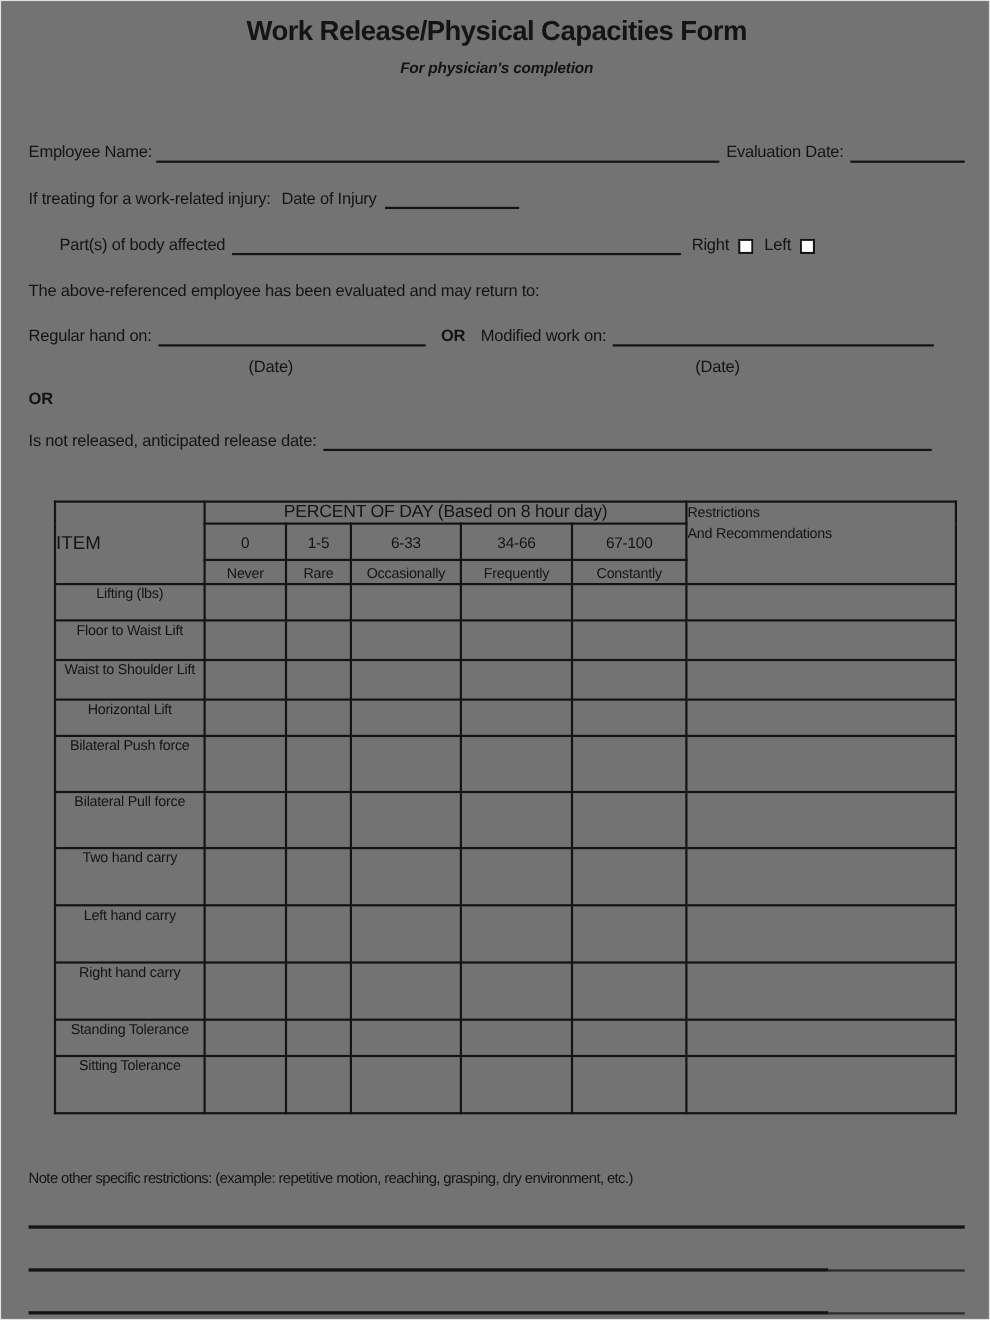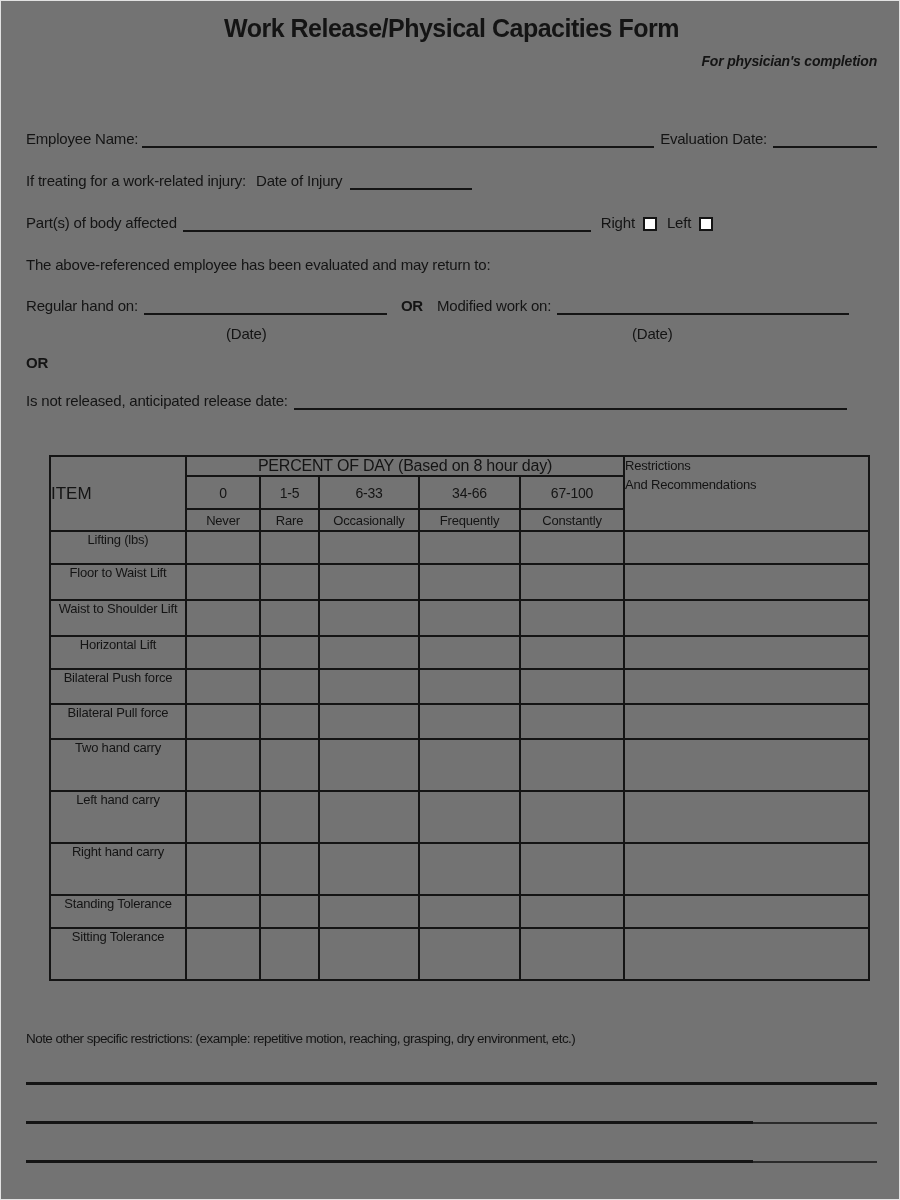--- a/index.html
+++ b/index.html
@@ -9,29 +9,29 @@
     width:900px; height:1200px;
     background:#737373;
     border:1px solid #e2e2e2;
     font-family:"Liberation Sans", sans-serif;
     color:#141414;
     letter-spacing:-0.2px;
     overflow:hidden;
   }
   .content { padding:0 22px 0 25px; }
   .title { text-align:center; font-size:25px; font-weight:bold; padding-top:13px; letter-spacing:-0.5px; }
-  .subtitle { text-align:right; font-size:14px; font-weight:bold; font-style:italic; margin-top:10px; }
+  .subtitle { text-align:center; font-size:14px; font-weight:bold; font-style:italic; margin-top:10px; }
 
   .frow { display:flex; align-items:flex-end; font-size:15px; line-height:19px; white-space:nowrap; }
   .u { border-bottom:2px solid #141414; height:15px; display:inline-block; }
   .grow { flex:1; }
 
   .row-1 { margin-top:60px; }
   .row-2 { margin-top:23px; }
-  .row-3 { margin-top:23px; }
+  .row-3 { margin-top:23px;margin-left:28px; }
   .row-4 { margin-top:23px; }
   .row-5 { margin-top:22px; }
   .date-row { position:relative; height:19px; margin-top:10px; font-size:15px; }
   .date-row .dcap1 { position:absolute; left:200px; }
   .date-row .dcap2 { position:absolute; left:606px; }
   .or-row { margin-top:10px; font-size:15px; font-weight:bold; }
   .row-6 { margin-top:20px; }
 
   .bold { font-weight:bold; }
   .gap4 { margin-left:4px; } .gap6 { margin-left:6px; } .gap8 { margin-left:8px; }
@@ -53,21 +53,21 @@
     border:2px solid #141414;
     font-weight:normal;
     padding:0;
   }
   .item-h { font-size:17px; text-align:left; vertical-align:middle; letter-spacing:0; }
   .pct-h  { font-size:16px; text-align:center; vertical-align:middle; height:18px; }
   .restr-h{ font-size:13px; text-align:left; vertical-align:top; padding-top:3px; line-height:1.45;margin-top:46px; }
   tr.vals th  { font-size:14px; text-align:center; height:33px; vertical-align:middle; }
   tr.words th { font-size:13px; text-align:center; height:22px; vertical-align:middle; }
   td.ilabel { font-size:13px; text-align:center; vertical-align:top; padding-top:4px; }
-  tr.h33 { height:33px; } tr.h35 { height:35px; } tr.h36 { height:36px; } tr.h52 { height:52px; }
+  tr.h33 { height:33px; } tr.h35 { height:51px; } tr.h36 { height:36px; } tr.h52 { height:52px; }
 
   .note { margin-top:50px; font-size:13.5px; letter-spacing:-0.55px; white-space:nowrap; }
 
   .wline { display:flex; align-items:flex-end; }
   .wl-1 { margin-top:36px; }
   .wl-n { margin-top:36px; }
   .seg-thick { border-bottom:3px solid #141414; height:3px; }
   .seg-thin  { border-bottom:2px solid #2a2a2a; height:2px; }
   .w-full { width:853px; }
   .w-main { width:727px; }

